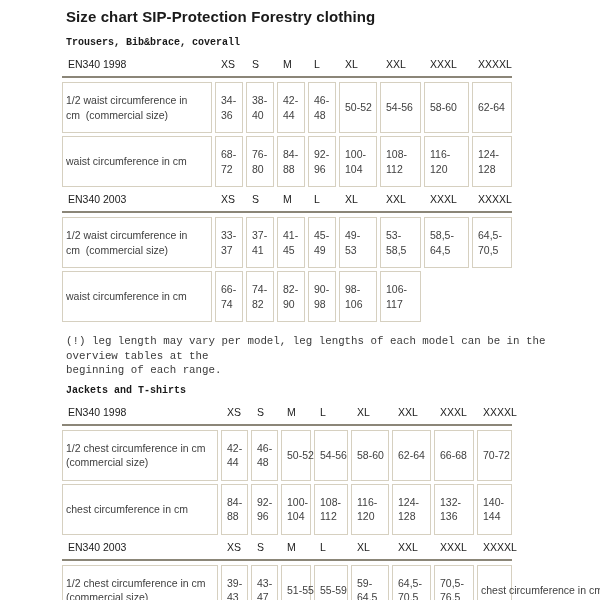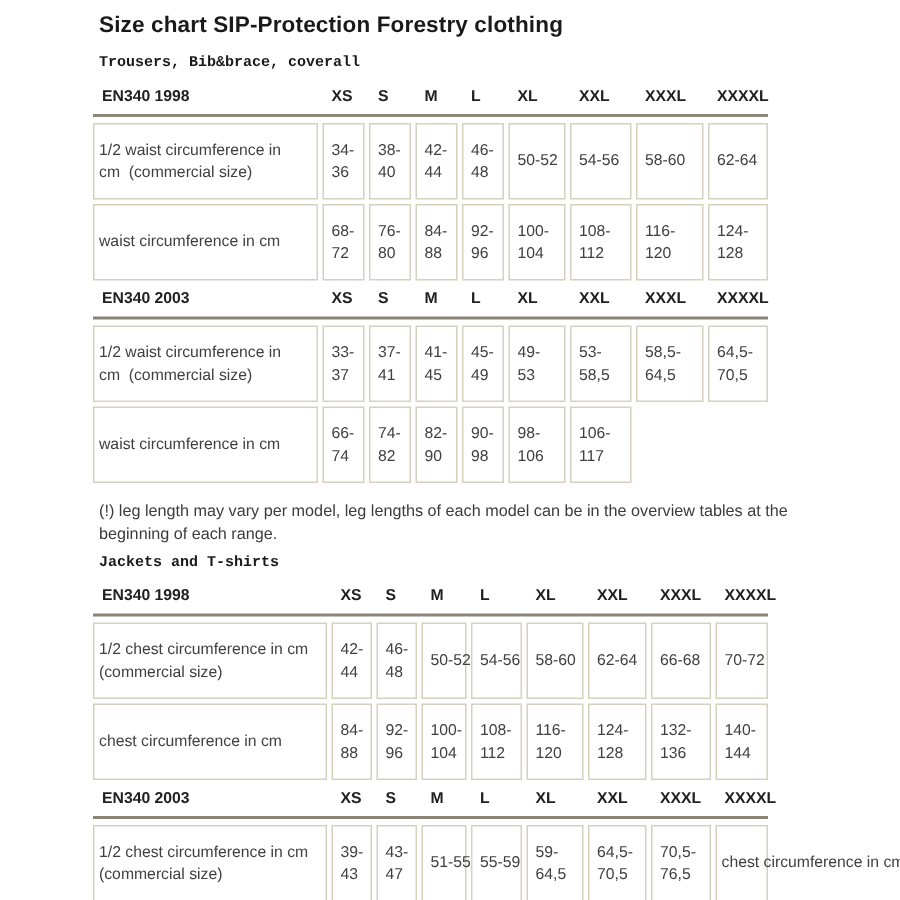--- a/index.html
+++ b/index.html
@@ -29,37 +29,38 @@
     color: #1a1a1a;
     margin: 0 4px 7px 4px;
     font-family: Liberation Mono, monospace;
   }
   .note {
     font-size: 10.8px;
     color: #3b3b3b;
     white-space: pre-line;
     line-height: 1.35;
     margin: 12px 0 7px 4px;
+    font-family: Liberation Mono, monospace;
   }
   .size-grid {
     display: grid;
     column-gap: 3px;
     row-gap: 3px;
     width: 450px;
     margin-bottom: 3px;
   }
   .grid-trousers {
     grid-template-columns: 150px 28px 28px 28px 28px 38px 41px 45px 40px;
   }
   .grid-jackets {
     grid-template-columns: 156px 27px 27px 30px 34px 38px 39px 40px 35px;
   }
   .hcell {
     font-size: 10.5px;
-    font-weight: bold;
+    font-weight: normal;
     color: #212121;
     padding: 3px 0 2px 6px;
     white-space: pre;
     display: flex;
     align-items: flex-end;
   }
   .dark-line {
     grid-column: 1 / -1;
     height: 2px;
     background: #8b8678;

